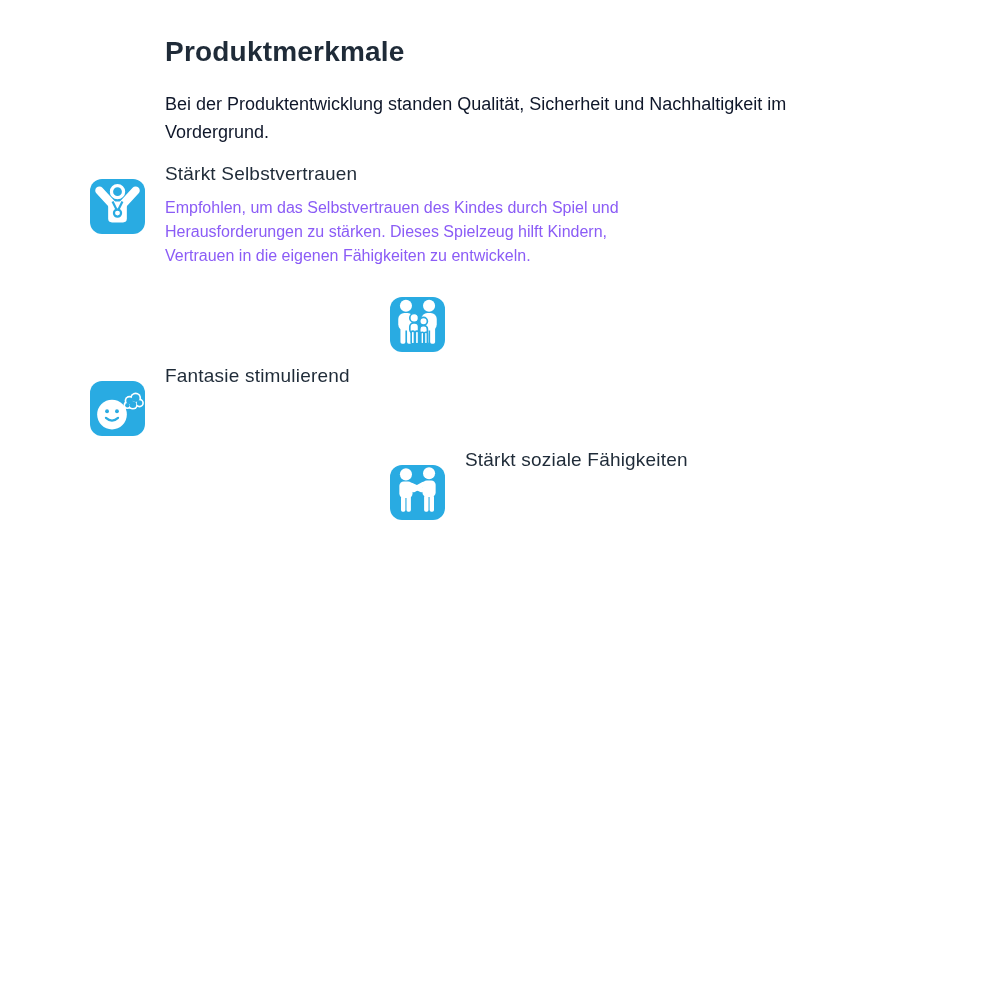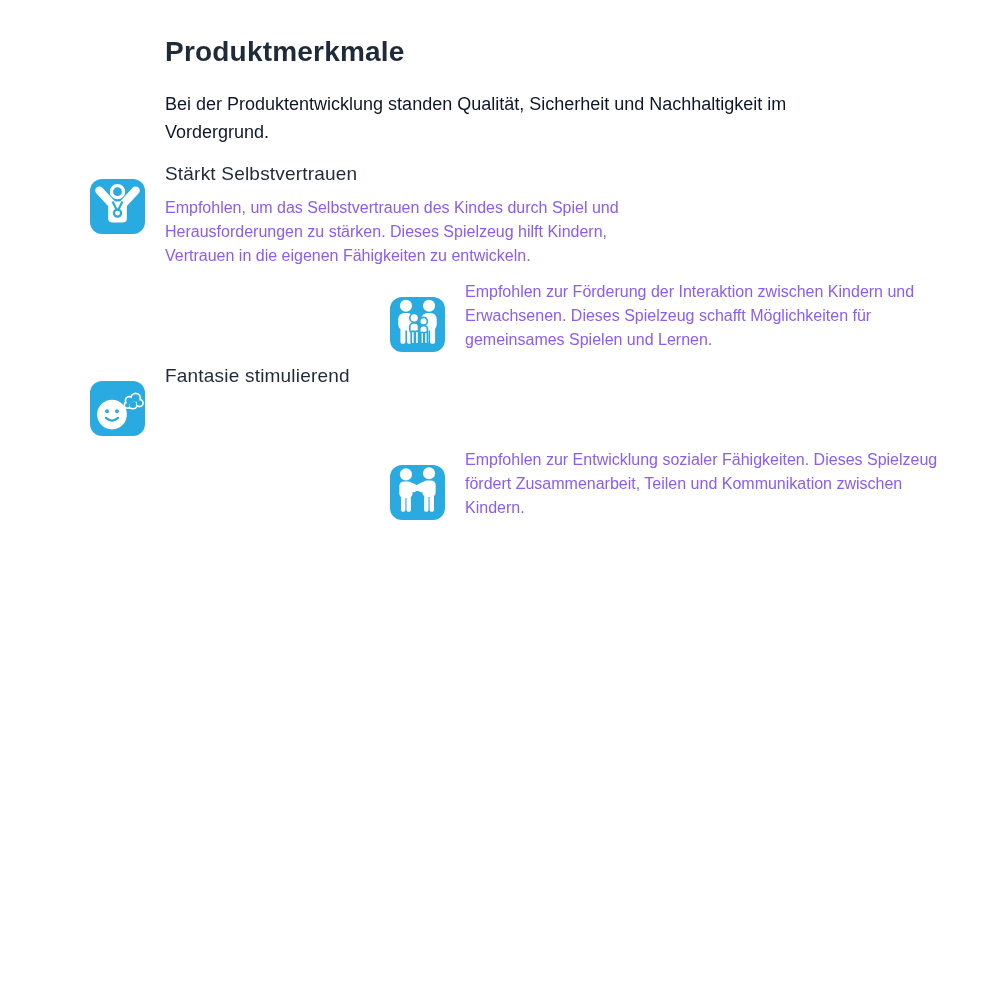--- a/index.html
+++ b/index.html
@@ -120,23 +120,20 @@
             </g>
             <g fill="#ffffff" stroke="#29abe2" stroke-width="3">
               <circle cx="61" cy="44" r="7"></circle>
               <rect x="54" y="52" width="14" height="16" rx="6"></rect>
               <rect x="56" y="64" width="5.5" height="21" rx="2.5"></rect>
               <rect x="62.5" y="64" width="5.5" height="21" rx="2.5"></rect>
             </g>
           </svg>
         </div>
         <div class="feature-text">
-          <p class="feature-desc">Empfohlen zur Förderung der Interaktion zwischen Kindern und
-Erwachsenen. Dieses Spielzeug schafft Möglichkeiten für
-gemeinsames Spielen und Lernen.</p>
         </div>
       </div>
 
       <div class="feature">
         <div class="icon-tile" style="background-color: rgb(41, 171, 226);">
           <svg viewBox="0 0 100 100" aria-hidden="true">
             <circle cx="40" cy="61" r="27" fill="#ffffff"></circle>
             <circle cx="31" cy="55" r="3.5" fill="#29abe2"></circle>
             <circle cx="49" cy="55" r="3.5" fill="#29abe2"></circle>
             <path d="M29 67 Q40 77 51 67" fill="none" stroke="#29abe2" stroke-width="4" stroke-linecap="round"></path>
@@ -173,21 +170,19 @@
               <circle cx="71" cy="15" r="11"></circle>
               <rect x="59" y="28" width="24" height="30" rx="8"></rect>
               <rect x="62" y="55" width="8" height="30" rx="3"></rect>
               <rect x="72" y="55" width="8" height="30" rx="3"></rect>
             </g>
             <path d="M39 37 L57 45" stroke="#ffffff" stroke-width="9" stroke-linecap="round"></path>
             <path d="M61 35 L43 45" stroke="#ffffff" stroke-width="9" stroke-linecap="round"></path>
           </svg>
         </div>
         <div class="feature-text">
-          <p class="feature-desc">Empfohlen zur Entwicklung sozialer Fähigkeiten. Dieses Spielzeug
-fördert Zusammenarbeit, Teilen und Kommunikation zwischen
-Kindern.</p>
+          <h2 class="feature-title">Stärkt soziale Fähigkeiten</h2>
         </div>
       </div>
 
     </div>
   </div>
 </div>
 
 </body></html>

